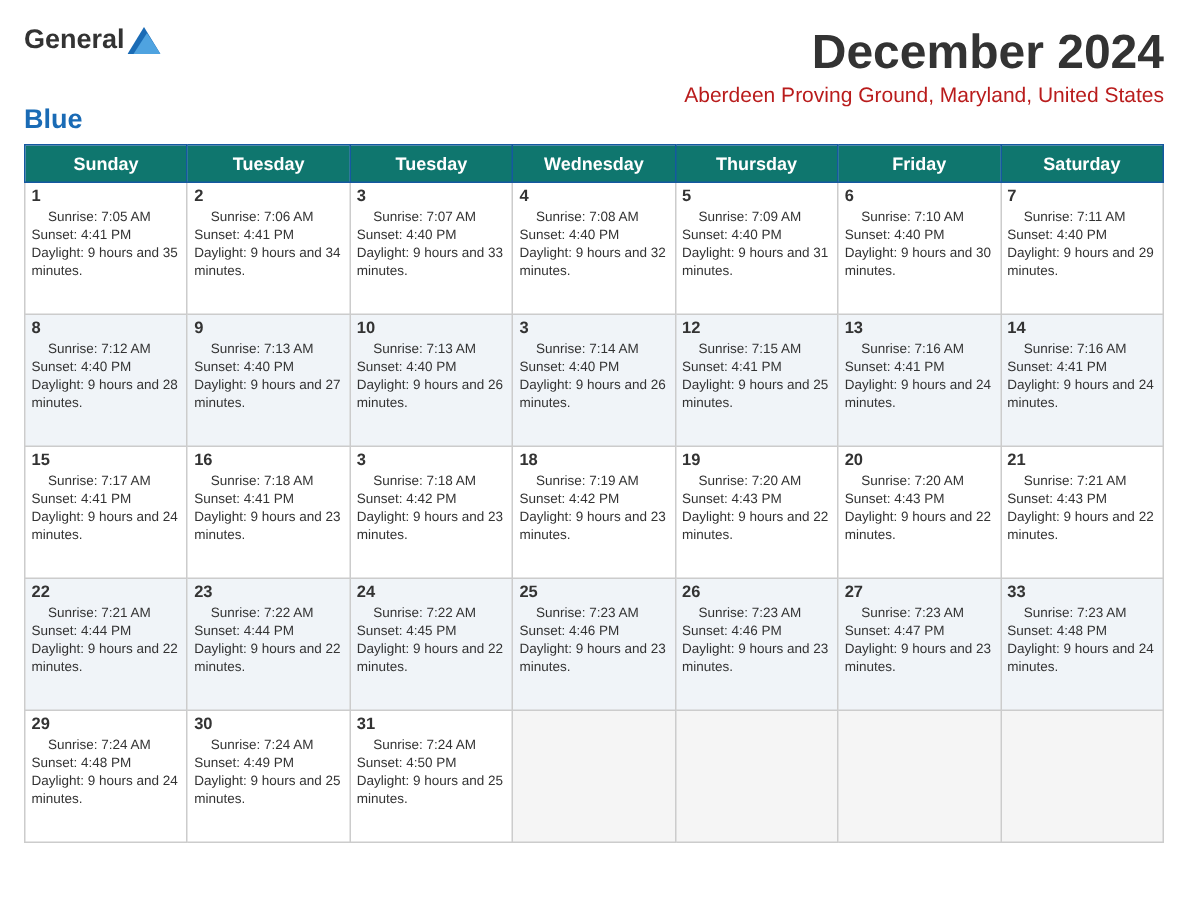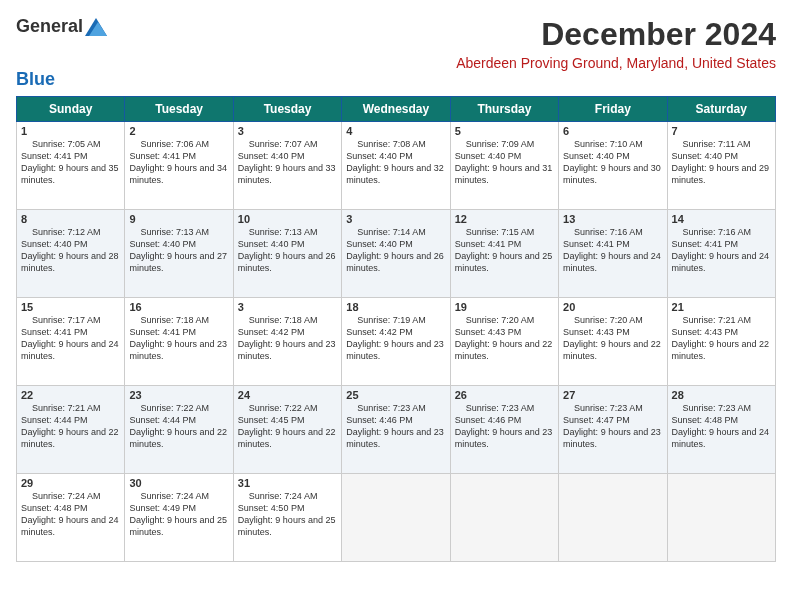--- a/index.html
+++ b/index.html
@@ -170,21 +170,21 @@
           <td><span class="day-num">20</span><span class="day-info">Sunrise: 7:20 AM<br>Sunset: 4:43 PM<br>Daylight: 9 hours and 22 minutes.</span></td>
           <td><span class="day-num">21</span><span class="day-info">Sunrise: 7:21 AM<br>Sunset: 4:43 PM<br>Daylight: 9 hours and 22 minutes.</span></td>
         </tr>
         <tr>
           <td><span class="day-num">22</span><span class="day-info">Sunrise: 7:21 AM<br>Sunset: 4:44 PM<br>Daylight: 9 hours and 22 minutes.</span></td>
           <td><span class="day-num">23</span><span class="day-info">Sunrise: 7:22 AM<br>Sunset: 4:44 PM<br>Daylight: 9 hours and 22 minutes.</span></td>
           <td><span class="day-num">24</span><span class="day-info">Sunrise: 7:22 AM<br>Sunset: 4:45 PM<br>Daylight: 9 hours and 22 minutes.</span></td>
           <td><span class="day-num">25</span><span class="day-info">Sunrise: 7:23 AM<br>Sunset: 4:46 PM<br>Daylight: 9 hours and 23 minutes.</span></td>
           <td><span class="day-num">26</span><span class="day-info">Sunrise: 7:23 AM<br>Sunset: 4:46 PM<br>Daylight: 9 hours and 23 minutes.</span></td>
           <td><span class="day-num">27</span><span class="day-info">Sunrise: 7:23 AM<br>Sunset: 4:47 PM<br>Daylight: 9 hours and 23 minutes.</span></td>
-          <td><span class="day-num">28</span><span class="day-info">Sunrise: 7:23 AM<br>Sunset: 4:48 PM<br>Daylight: 9 hours and 24 minutes.</span></td>
+          <td><span class="day-num">33</span><span class="day-info">Sunrise: 7:23 AM<br>Sunset: 4:48 PM<br>Daylight: 9 hours and 24 minutes.</span></td>
         </tr>
         <tr>
           <td><span class="day-num">29</span><span class="day-info">Sunrise: 7:24 AM<br>Sunset: 4:48 PM<br>Daylight: 9 hours and 24 minutes.</span></td>
           <td><span class="day-num">30</span><span class="day-info">Sunrise: 7:24 AM<br>Sunset: 4:49 PM<br>Daylight: 9 hours and 25 minutes.</span></td>
           <td><span class="day-num">31</span><span class="day-info">Sunrise: 7:24 AM<br>Sunset: 4:50 PM<br>Daylight: 9 hours and 25 minutes.</span></td>
           <td class="empty"></td>
           <td class="empty"></td>
           <td class="empty"></td>
           <td class="empty"></td>
         </tr>

